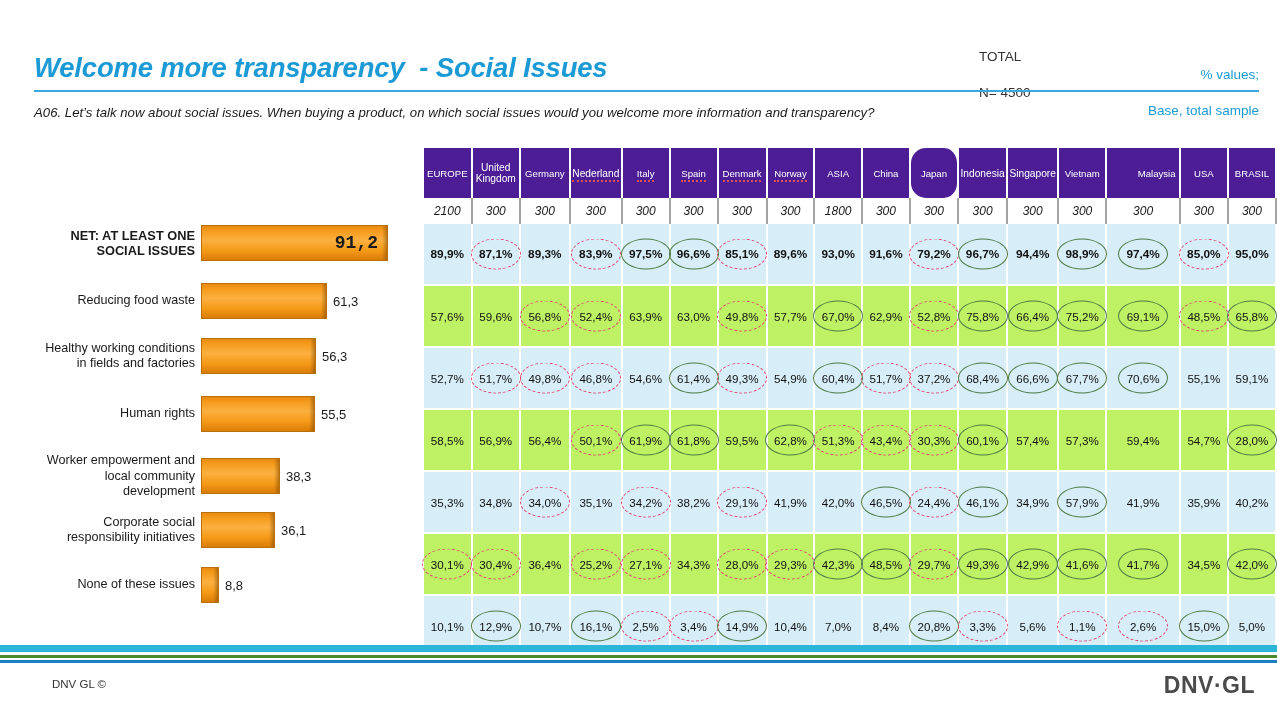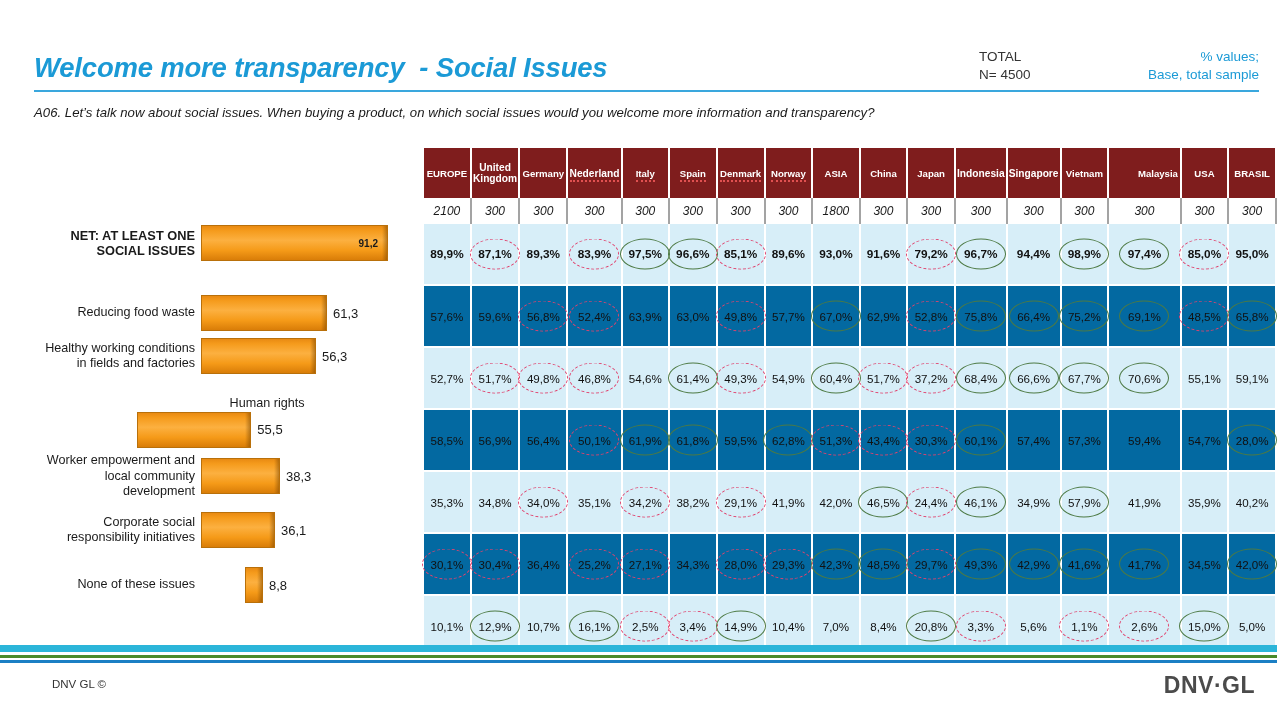--- a/index.html
+++ b/index.html
@@ -15,21 +15,21 @@
   #slide-title{
     position:absolute; left:34px; top:52px;
     font-size:27.5px; font-weight:bold; font-style:italic;
     color:#1b9ad6; letter-spacing:-0.2px; white-space:pre;
   }
   #header-meta{
     position:absolute; right:18px; top:48px;
     width:280px; height:40px;
     font-size:13.5px; line-height:18px; color:#2b2b2b;
   }
-  #header-meta .row{display:flex; justify-content:space-between;}
+  #header-meta .row{display:flex; justify-content:space-between;flex-direction:column;}
   #header-meta .left-cell{width:95px; text-align:left; color:#333;}
   #header-meta .right-cell{flex:1; text-align:right; color:#1b9ad6;}
   #title-rule{
     position:absolute; left:34px; top:90px; width:1225px; height:2px;
     background:#3aa7dd;
   }
 
   #question-text{
     position:absolute; left:34px; top:103px; width:890px;
     font-size:13.2px; font-style:italic; color:#1a1a1a; line-height:19px;
@@ -59,32 +59,32 @@
   }
   .bar::after{
     content:""; position:absolute; right:0; top:0; bottom:0; width:5px;
     background:linear-gradient(to right, rgba(120,70,0,0.0), rgba(110,62,0,0.45));
   }
   .bar-value{
     font-size:13px; color:#1a1a1a; margin-left:6px; white-space:nowrap;
   }
   .bar-value.inside{
     position:absolute; right:9px; top:50%; transform:translateY(-50%);
-    margin:0; font-weight:bold; font-size:10px; color:#1a1a1a; z-index:3;
+    margin:0; font-weight:bold; font-size:18px; color:#1a1a1a; z-index:3;font-family:Liberation Mono, monospace;
   }
 
   
   #data-table{
     position:absolute; left:424px; top:148px;
     border-collapse:separate; border-spacing:0;
   }
   #data-table th{
-    background:#7f1d1d;
+    background:#4c1d95;
     color:#ffffff;
-    font-size:9.6px; font-weight:bold;
+    font-size:9.6px; font-weight:normal;
     line-height:11px;
     vertical-align:middle; text-align:center;
     height:50px;
     border-right:2px solid #ffffff;
     padding:0 1px;
     position:relative;
   }
   #data-table th.wide{font-size:10.2px;}
   #data-table th .sp{
     border-bottom:2px dotted #e05050;
@@ -96,21 +96,21 @@
     height:24px; border-right:2px solid #a3a3a3;
   }
   #data-table td.val{
     height:58px; text-align:center; vertical-align:middle;
     border-right:2px solid #ffffff;
     border-bottom:2px solid #ffffff;
     position:relative;
     font-size:11.6px; color:#111;
     background:#d7eef8;
   }
-  #data-table tr.alt td.val{background:#0369a1;}
+  #data-table tr.alt td.val{background:#bef264;}
   #data-table tr.netrow td.val{font-weight:bold; font-size:11.8px;margin-left:8px;}
   .cellinner{position:relative; display:inline-block; padding:3px 5px; z-index:2;}
   .ell{
     position:absolute; left:50%; top:50%;
     transform:translate(-50%,-50%);
     width:50px; height:31px;
     border-radius:50%;
     box-sizing:border-box;
     z-index:1; pointer-events:none;
   }
@@ -155,56 +155,56 @@
 
 <div id="bar-chart">
     <div class="bar-row" style="top: 10px;">
       <div class="bar-label net"><span>NET: AT LEAST ONE</span><br><span>SOCIAL ISSUES</span></div>
       <div class="bar-wrap">
         <div class="bar" style="width: 187px;">
           <span class="bar-value inside">91,2</span>
         </div>
       </div>
     </div>
-    <div class="bar-row" style="top: 80px;">
+    <div class="bar-row" style="top: 68px;">
       <div class="bar-label"><span>Reducing food waste</span></div>
       <div class="bar-wrap">
         <div class="bar" style="width: 126px;"></div>
         <span class="bar-value">61,3</span>
       </div>
     </div>
     <div class="bar-row" style="top: 123px;">
       <div class="bar-label"><span>Healthy working conditions</span><br><span>in fields and factories</span></div>
       <div class="bar-wrap">
         <div class="bar" style="width: 115px;"></div>
         <span class="bar-value">56,3</span>
       </div>
     </div>
-    <div class="bar-row" style="top: 181px; flex-direction: column;">
+    <div class="bar-row" style="top: 181px;">
       <div class="bar-label"><span>Human rights</span></div>
       <div class="bar-wrap">
         <div class="bar" style="width: 114px;"></div>
         <span class="bar-value">55,5</span>
       </div>
     </div>
     <div class="bar-row" style="top: 238px;">
       <div class="bar-label"><span>Worker empowerment and</span><br><span>local community</span><br><span>development</span></div>
       <div class="bar-wrap">
         <div class="bar" style="width: 79px;"></div>
         <span class="bar-value">38,3</span>
       </div>
     </div>
     <div class="bar-row" style="top: 297px;">
       <div class="bar-label"><span>Corporate social</span><br><span>responsibility initiatives</span></div>
       <div class="bar-wrap">
         <div class="bar" style="width: 74px;"></div>
         <span class="bar-value">36,1</span>
       </div>
     </div>
-    <div class="bar-row" style="top: 352px; gap: 44px;">
+    <div class="bar-row" style="top: 352px;">
       <div class="bar-label"><span>None of these issues</span></div>
       <div class="bar-wrap">
         <div class="bar" style="width: 18px;"></div>
         <span class="bar-value">8,8</span>
       </div>
     </div>
   </div>
 
 <table id="data-table">
   <thead>
@@ -212,21 +212,21 @@
         <th style="width: 52px;"><span>EUROPE</span></th>
         <th class="wide" style="width: 50px;"><span>United</span><br><span>Kingdom</span></th>
         <th style="width: 62px;"><span>Germany</span></th>
         <th class="wide" style="width: 55px;"><span class="sp">Nederland</span></th>
         <th style="width: 45px;"><span class="sp">Italy</span></th>
         <th style="width: 48px;"><span class="sp">Spain</span></th>
         <th style="width: 55px;"><span class="sp">Denmark</span></th>
         <th style="width: 47px;"><span class="sp">Norway</span></th>
         <th style="width: 42px; text-align: center;"><span>ASIA</span></th>
         <th style="width: 48px;"><span>China</span></th>
-        <th style="width: 48px;"><span>Japan</span></th>
+        <th style="width: 48px; border-radius: 15px;"><span>Japan</span></th>
         <th class="wide" style="width: 52px;"><span>Indonesia</span></th>
         <th class="wide" style="width: 50px;"><span>Singapore</span></th>
         <th style="width: 50px;"><span>Vietnam</span></th>
         <th style="width: 72px; padding-left: 28px;"><span>Malaysia</span></th>
         <th style="width: 48px;"><span>USA</span></th>
         <th style="width: 48px;"><span>BRASIL</span></th>
       </tr>
   </thead>
   <tbody id="tbody-main">
       <tr>

